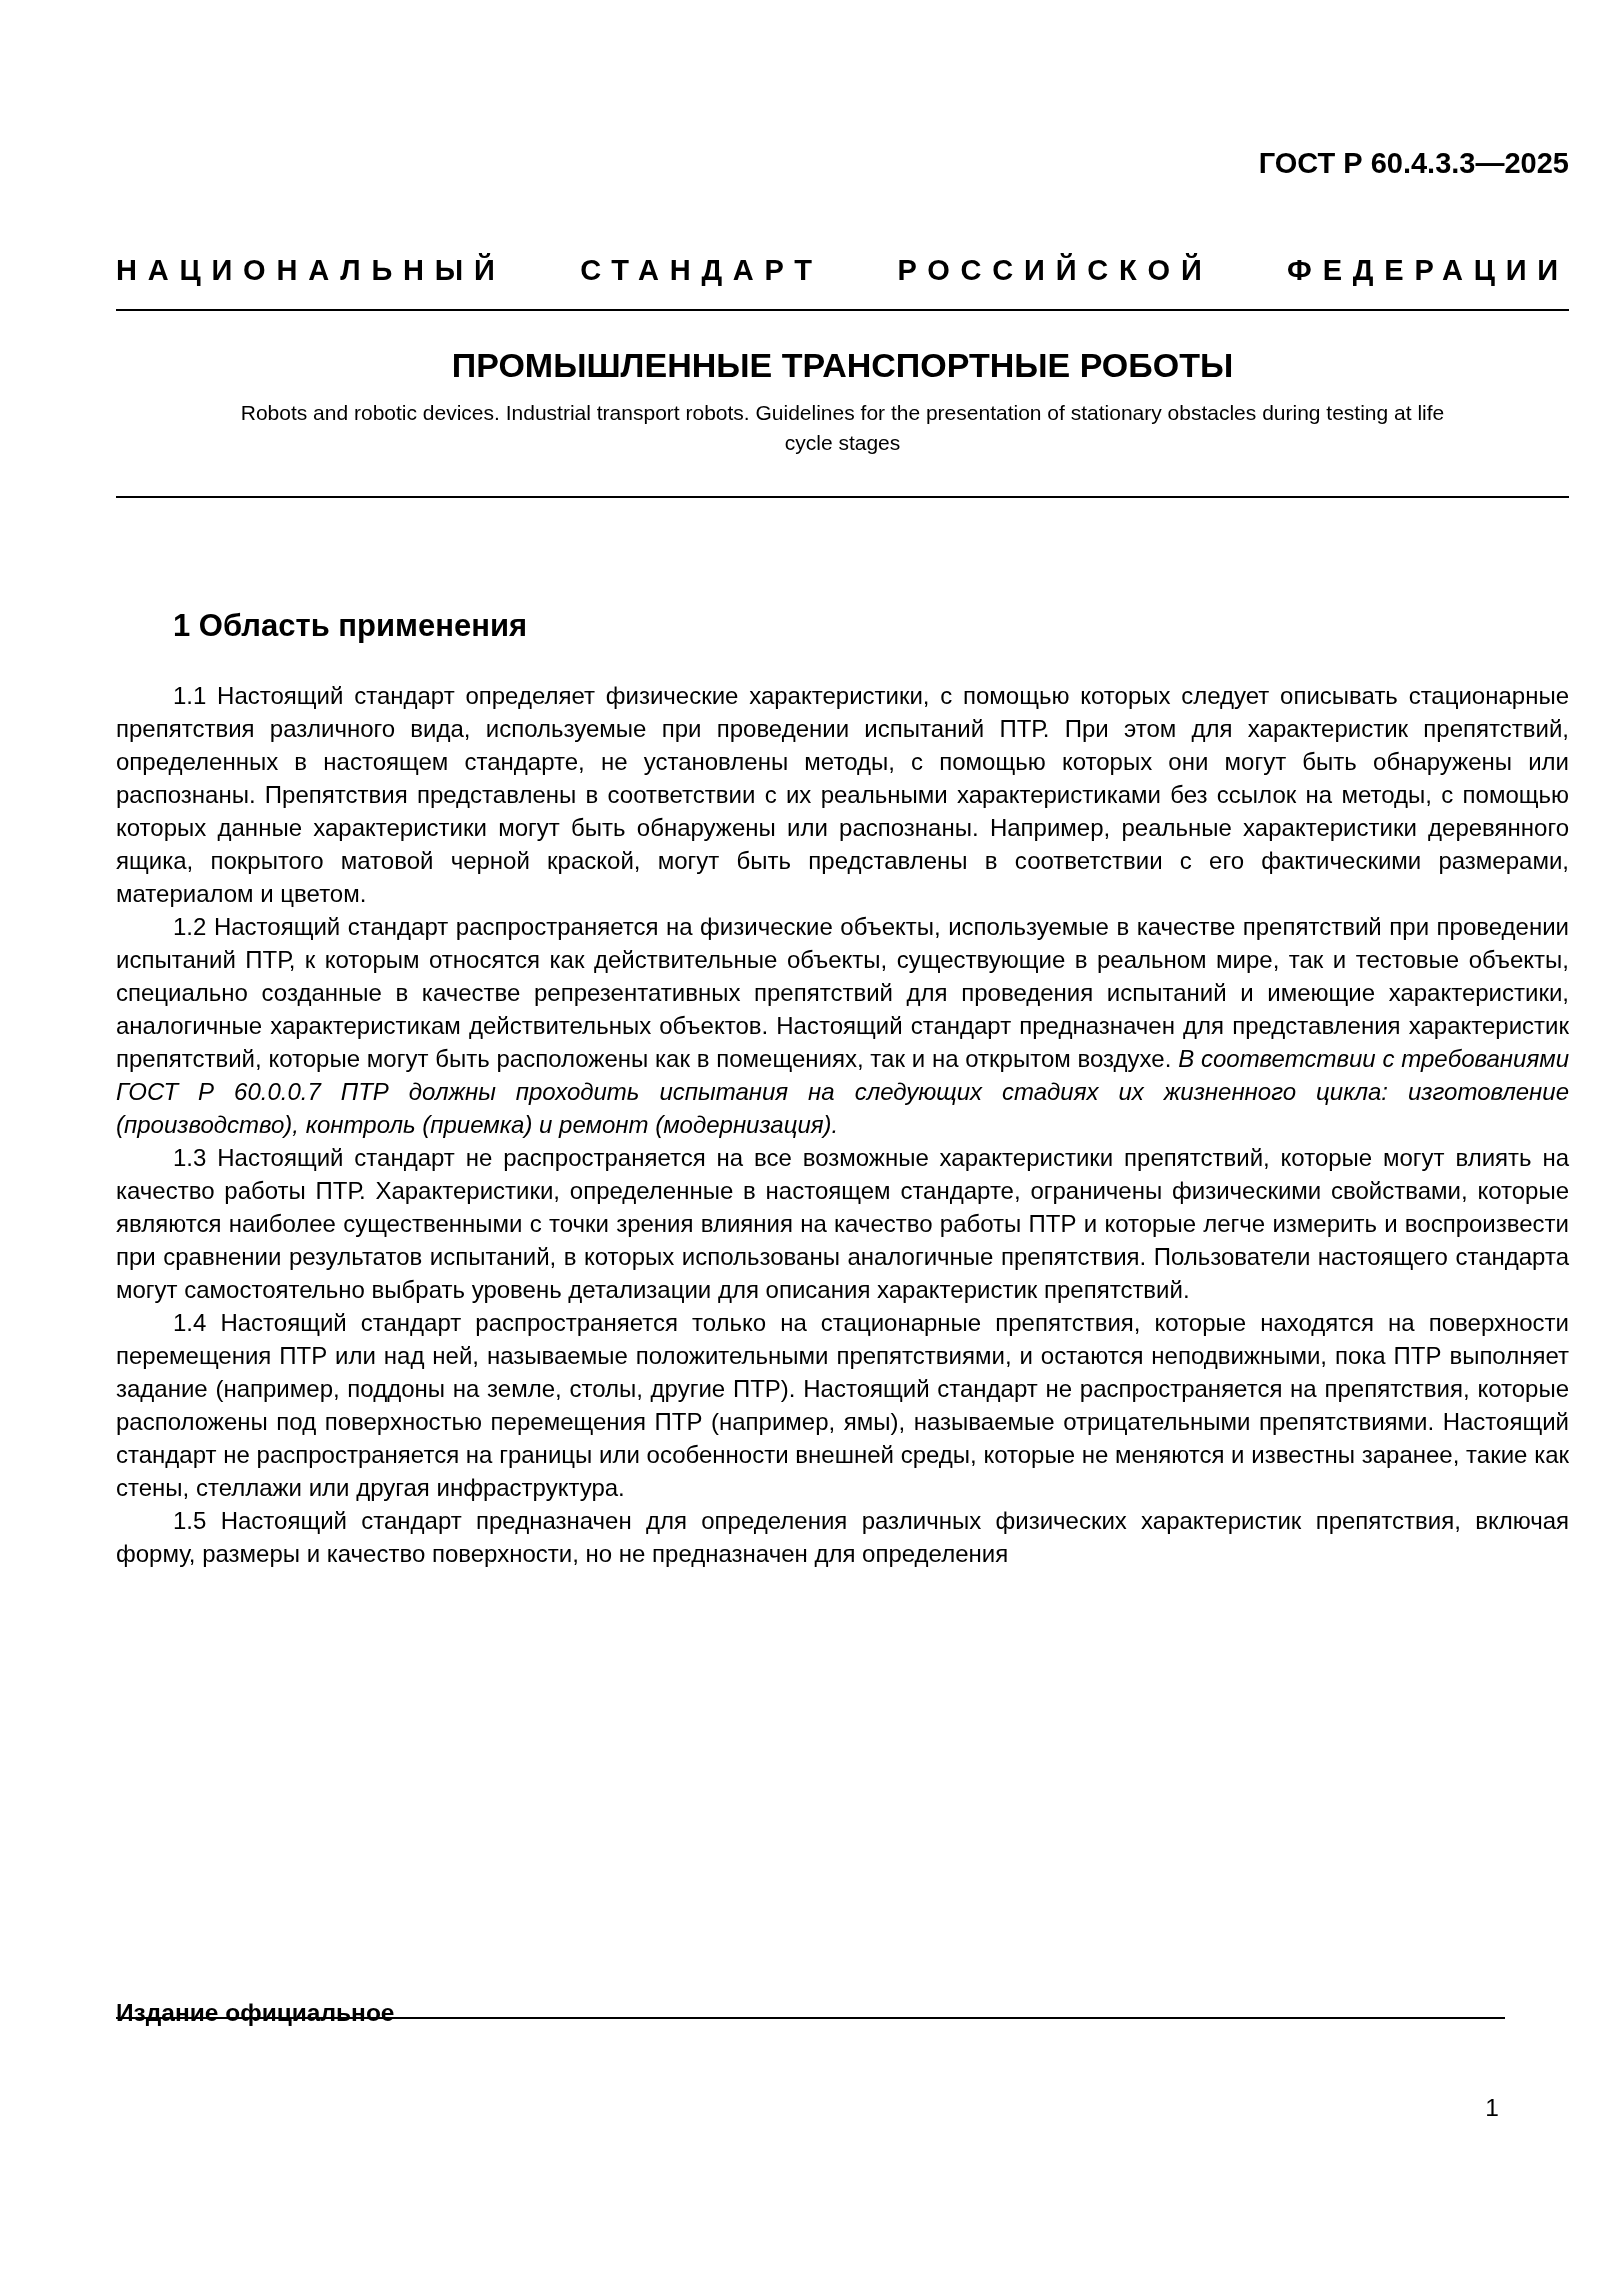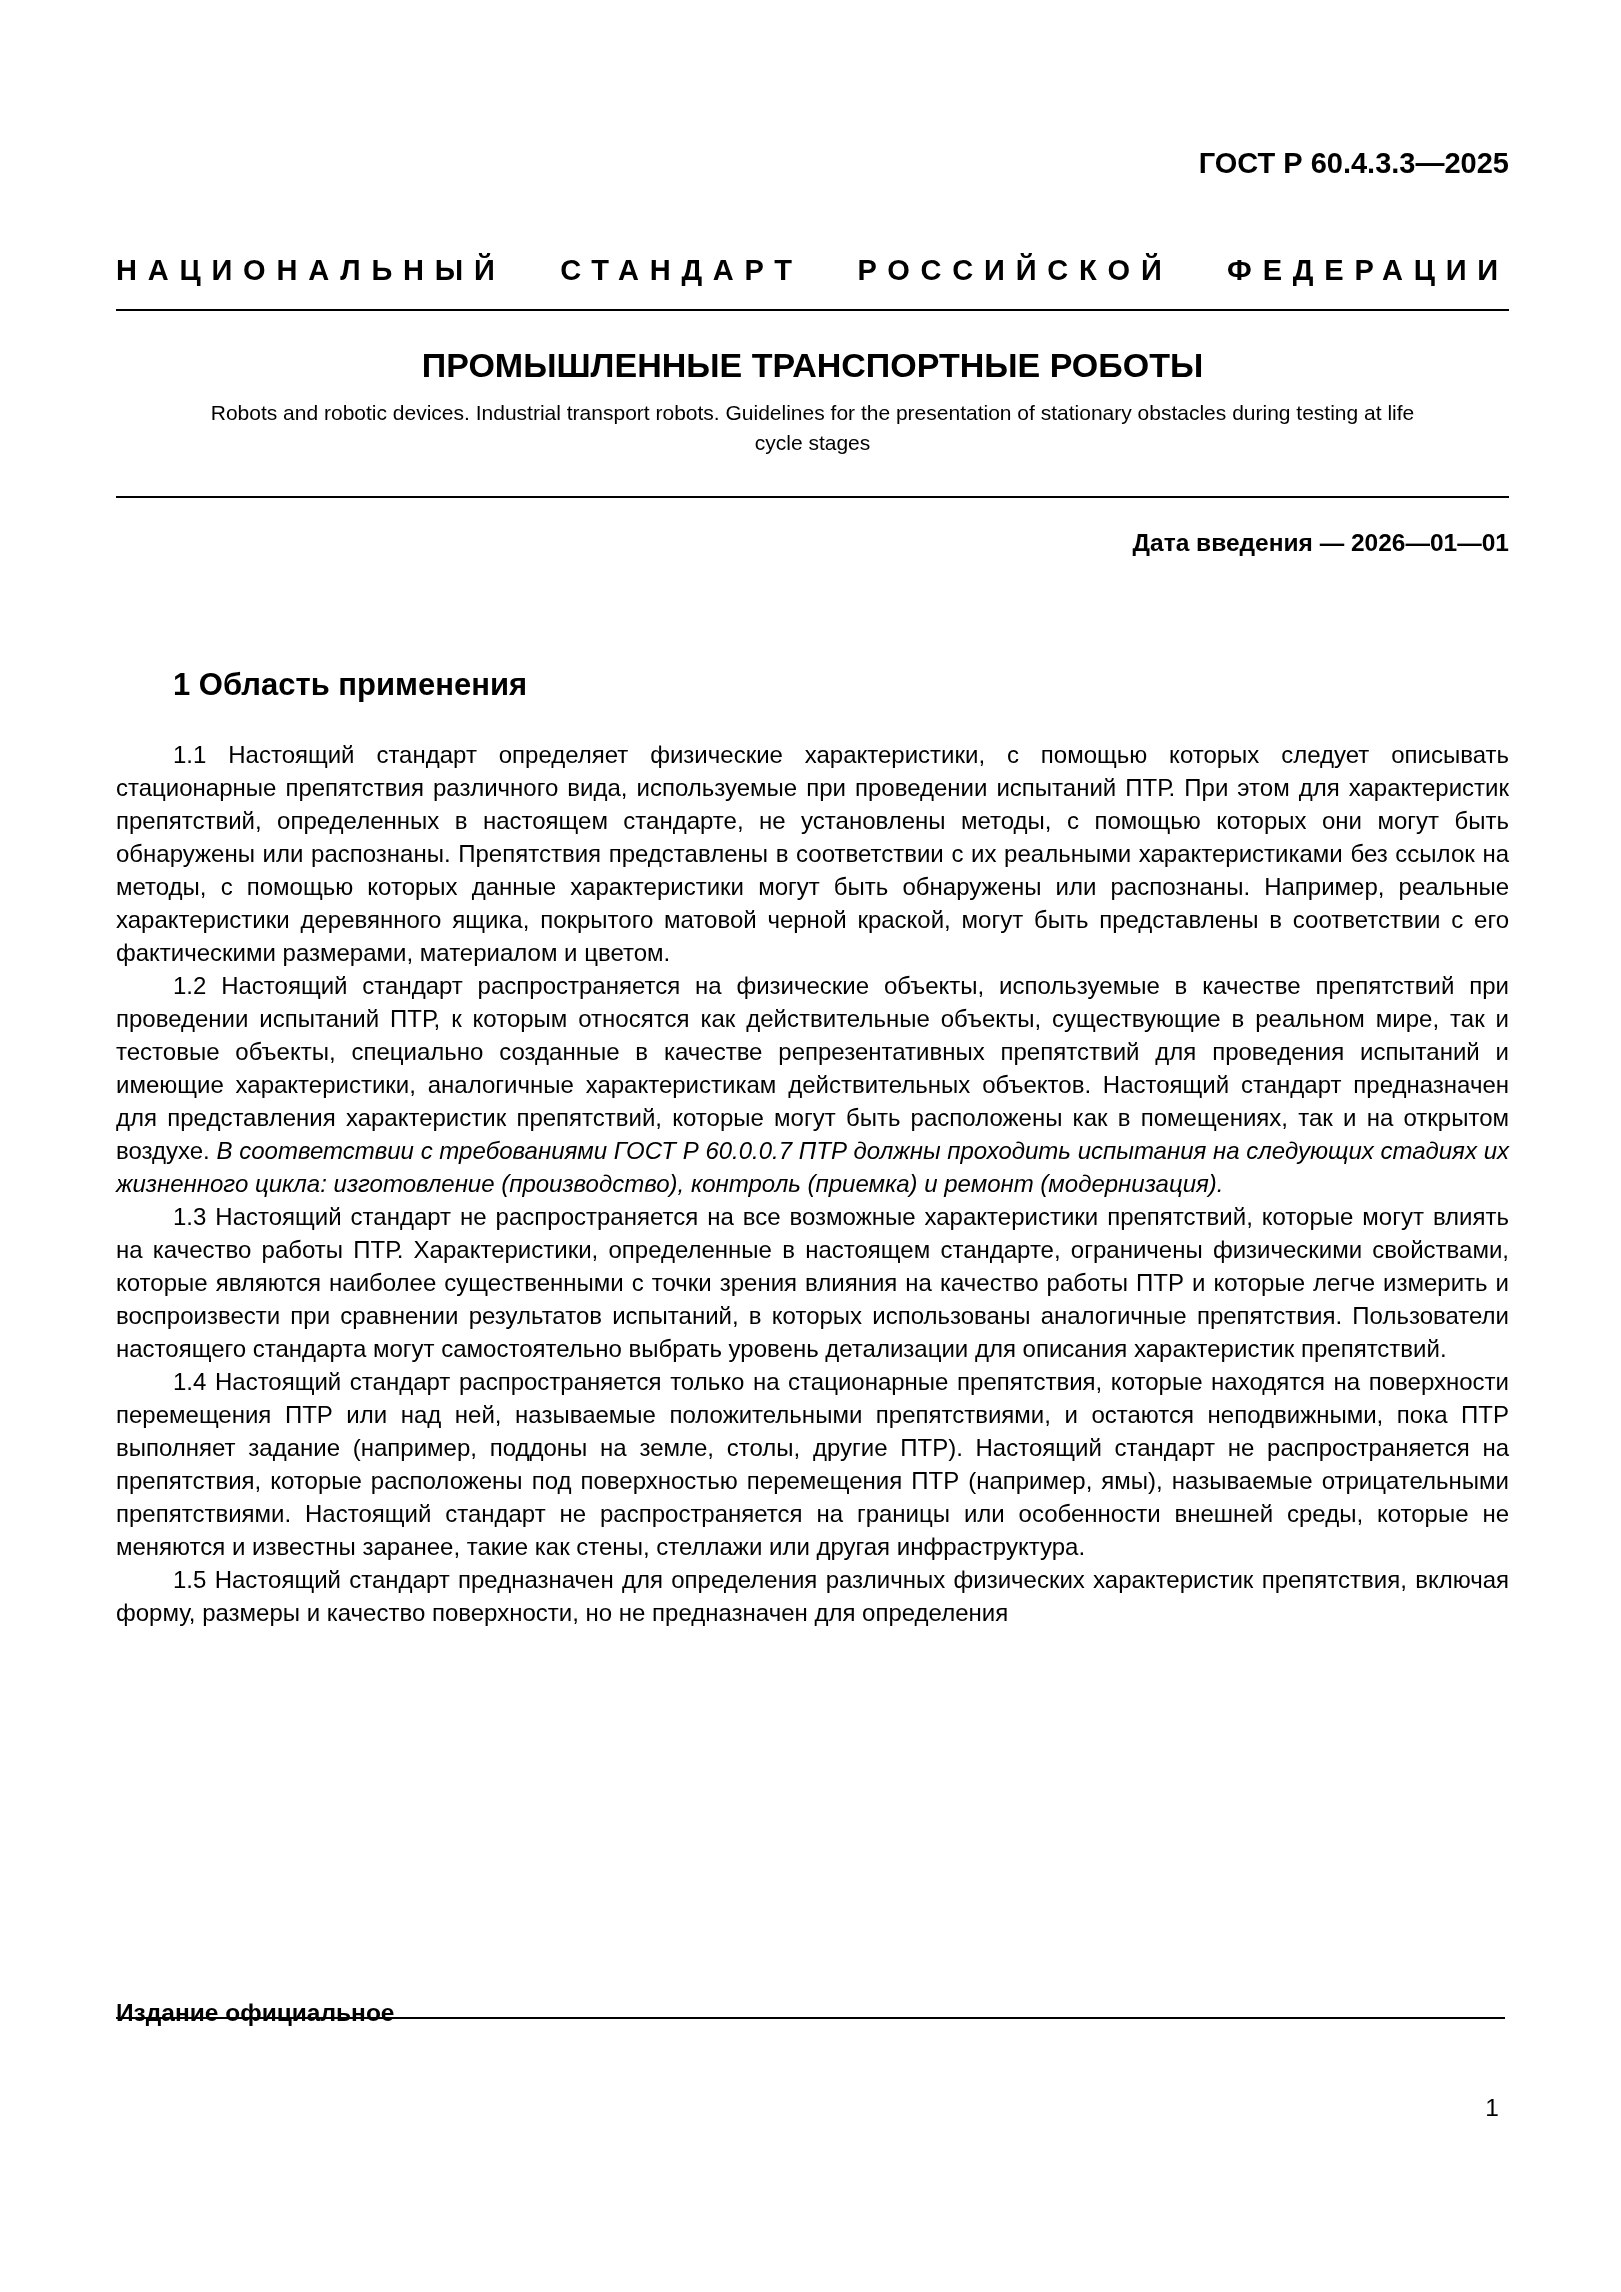--- a/index.html
+++ b/index.html
@@ -8,21 +8,21 @@
     background: #ffffff;
   }
   .page {
     position: relative;
     width: 1621px;
     height: 2293px;
     background: #ffffff;
     font-family: "Liberation Sans", sans-serif;
     color: #000000;
     box-sizing: border-box;
-    padding: 147px 112px 0 116px;
+    padding: 147px 52px 0 116px;
     overflow: hidden;
   }
   .doc-code {
     text-align: right;
     font-weight: bold;
     font-size: 29px;
     line-height: 1.15;
   }
   .banner {
     margin-top: 74px;
@@ -124,21 +124,20 @@
 
   <hr class="rule rule-1">
 
   <div class="titles">
     <div class="main-title">ПРОМЫШЛЕННЫЕ ТРАНСПОРТНЫЕ РОБОТЫ</div>
     <div class="title-en">Robots and robotic devices. Industrial transport robots. Guidelines for the presentation of stationary obstacles during testing at life cycle stages</div>
   </div>
 
   <hr class="rule rule-2">
 
-  <div class="effective-date">Дата введения — 2026—01—01</div>
 
   <h1 class="section-heading">1 Область применения</h1>
 
   <section class="body-text">
     <p><span>1.1 Настоящий стандарт определяет физические характеристики, с помощью которых следует описывать стационарные препятствия различного вида, используемые при проведении испытаний ПТР. При этом для характеристик препятствий, определенных в настоящем стандарте, не установлены методы, с помощью которых они могут быть обнаружены или распознаны. Препятствия представлены в соответствии с их реальными характеристиками без ссылок на методы, с помощью которых данные характеристики могут быть обнаружены или распознаны. Например, реальные характеристики деревянного ящика, покрытого матовой черной краской, могут быть представлены в соответствии с его фактическими размерами, материалом и цветом.</span></p>
 
     <p><span>1.2 Настоящий стандарт распространяется на физические объекты, используемые в качестве препятствий при проведении испытаний ПТР, к которым относятся как действительные объекты, существующие в реальном мире, так и тестовые объекты, специально созданные в качестве репрезентативных препятствий для проведения испытаний и имеющие характеристики, аналогичные характеристикам действительных объектов. Настоящий стандарт предназначен для представления характеристик препятствий, которые могут быть расположены как в помещениях, так и на открытом воздухе.</span> <em class="italic">В соответствии с требованиями ГОСТ Р 60.0.0.7 ПТР должны проходить испытания на следующих стадиях их жизненного цикла: изготовление (производство), контроль (приемка) и ремонт (модернизация).</em></p>
 
     <p><span>1.3 Настоящий стандарт не распространяется на все возможные характеристики препятствий, которые могут влиять на качество работы ПТР. Характеристики, определенные в настоящем стандарте, ограничены физическими свойствами, которые являются наиболее существенными с точки зрения влияния на качество работы ПТР и которые легче измерить и воспроизвести при сравнении результатов испытаний, в которых использованы аналогичные препятствия. Пользователи настоящего стандарта могут самостоятельно выбрать уровень детализации для описания характеристик препятствий.</span></p>
 

